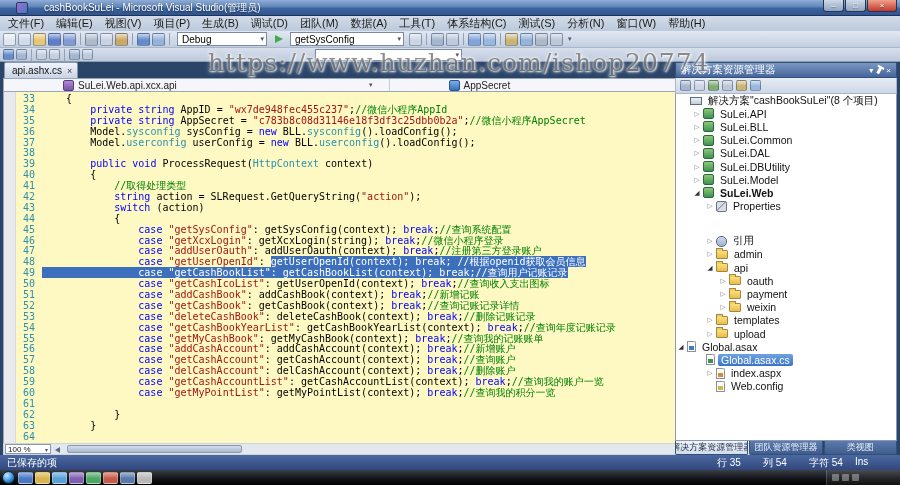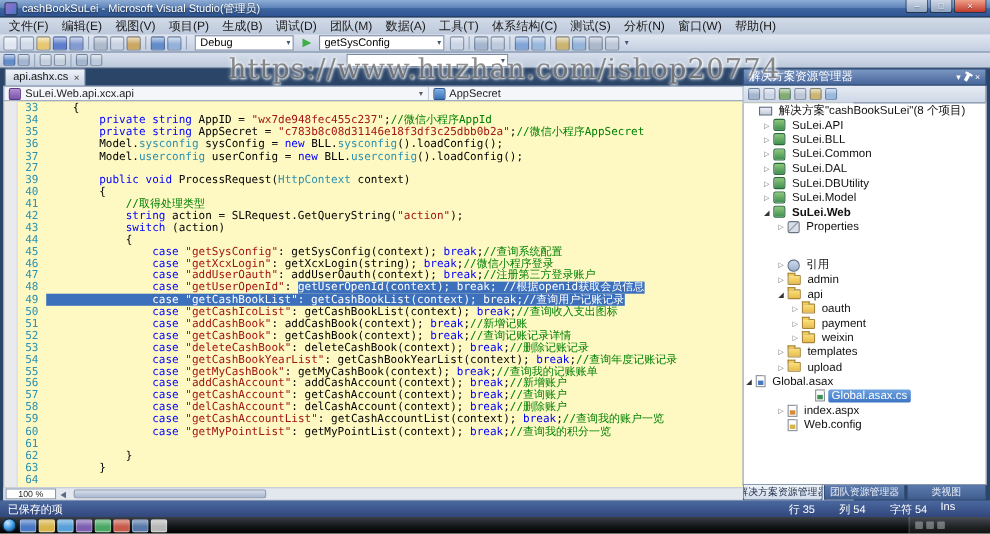--- a/index.html
+++ b/index.html
@@ -1,21 +1,21 @@
 <!DOCTYPE html>
 <html><head>
 <meta charset="utf-8">
 <style>
   html,body{margin:0;padding:0;}
   body{width:900px;height:485px;overflow:hidden;position:relative;
        font-family:"Liberation Sans",sans-serif;background:#2b4568;}
   
   .titlebar{position:absolute;left:0;top:0;right:0;height:16px;display:flex;align-items:center;
     background:linear-gradient(#8fadd6 0%,#5d83b8 48%,#3e66a0 52%,#2e5492 100%);
-    border-bottom:1px solid #1f3454;padding-left:4px;box-sizing:border-box;}
+    border-bottom:1px solid #1f3454;padding-left:16px;box-sizing:border-box;gap:12px;}
   .vs-icon{width:10px;height:10px;border-radius:2px;margin-right:4px;
     background:linear-gradient(135deg,#9a6fd0,#4a78c4);border:1px solid #2a3a5a;}
   .title-text{color:#fff;font-size:10px;text-shadow:0 1px 2px rgba(0,0,0,.65);white-space:nowrap;}
   .winbtns{margin-left:auto;display:flex;gap:1px;padding-right:3px;align-self:flex-start;}
   .wbtn{width:21px;height:12px;border:1px solid #26354f;border-top:none;border-radius:0 0 3px 3px;
     background:linear-gradient(#cfd9e8,#8fa3c0);color:#fff;font-size:8px;line-height:11px;
     text-align:center;box-sizing:border-box;text-shadow:0 1px 1px rgba(0,0,0,.5);}
   .wbtn.close{width:30px;background:linear-gradient(#f0a08a,#c0392b);}
   
   .menubar{position:absolute;left:0;top:16px;right:0;height:15px;display:flex;align-items:center;
@@ -45,22 +45,22 @@
     font-family:"DejaVu Serif",serif;font-size:25px;color:#7d7d7d;letter-spacing:1px;
     text-shadow:0 0 2px #fff,0 0 5px #fff,1px 1px 2px #fff;opacity:.85;white-space:nowrap;}
   
   .docwell{position:absolute;left:3px;top:62px;width:773px;height:393px;}
   .tabstrip{height:16px;display:flex;align-items:flex-end;}
   .doctab{height:15px;display:flex;align-items:center;gap:5px;padding:0 5px 0 7px;font-size:10px;color:#111;
     background:linear-gradient(#f0f4fa,#c8d3e4);border:1px solid #8796ad;border-bottom:none;border-radius:2px 2px 0 0;margin-left:1px;}
   .tabclose{font-size:9px;color:#444;}
   .tabstrip-btns{margin-left:auto;display:flex;gap:6px;color:#cfd8e8;font-size:8px;padding:0 8px 4px 0;}
   .breadcrumb{height:14px;background:#f4f6fa;border:1px solid #98a6bd;display:flex;font-size:10px;color:#222;box-sizing:border-box;}
-  .bc-half{flex:1;display:flex;align-items:center;gap:4px;padding:0 4px;border-right:1px solid #c3cdda;
-    overflow:hidden;white-space:nowrap;box-sizing:border-box;}
+  .bc-half{flex:1;display:flex;align-items:center;gap:4px;padding:0 16px;border-right:1px solid #c3cdda;
+    overflow:hidden;white-space:nowrap;box-sizing:border-box;margin-left:43px;}
   .bc-icon{width:9px;height:9px;border-radius:2px;}
   .bc-icon.ns{background:linear-gradient(#b08ad0,#7a54a8);border:1px solid #5a3a80;}
   .bc-icon.field{background:linear-gradient(#7ab0e8,#3a70b8);border:1px solid #2a5088;}
   .bc-half .arr{margin-left:auto;font-size:7px;color:#556;}
   .editor{position:absolute;left:0;right:0;top:30px;bottom:12px;background:#fef9c3;overflow:hidden;
     font-family:"DejaVu Sans Mono",monospace;font-size:10px;border-left:1px solid #98a6bd;border-right:1px solid #98a6bd;box-sizing:border-box;}
   .editor::before{content:"";position:absolute;left:0;top:0;bottom:0;width:11px;background:#e9eaee;border-right:1px solid #d8dadf;}
   #code{position:absolute;left:0;top:2px;right:13px;}
   .code-line{display:flex;height:10.9px;line-height:10.9px;}
   .ln{width:38px;min-width:38px;text-align:right;padding-right:7px;box-sizing:border-box;color:#2b91af;position:relative;z-index:1;}
@@ -69,21 +69,21 @@
   .tok-t{color:#2b91af;} .tok-sel{background:#3c70bd;color:#fff;}
   .vscroll{position:absolute;right:0;top:0;bottom:0;width:13px;background:#eef0f4;border-left:1px solid #cfd3da;box-sizing:border-box;}
   .vthumb{position:absolute;left:1px;right:1px;top:15px;height:150px;border-radius:2px;
     background:linear-gradient(90deg,#d5dde9,#a9b9d0);border:1px solid #8a99b0;box-sizing:border-box;}
   .sarrow{position:absolute;width:0;height:0;}
   .sarrow.up{left:3px;top:4px;border-left:3.5px solid transparent;border-right:3.5px solid transparent;border-bottom:5px solid #5a6a84;}
   .sarrow.down{left:3px;bottom:4px;border-left:3.5px solid transparent;border-right:3.5px solid transparent;border-top:5px solid #5a6a84;}
   .editor-bottom{position:absolute;left:0;right:0;bottom:0;height:12px;background:#e3e7ee;border:1px solid #cfd3da;
     display:flex;align-items:center;box-sizing:border-box;}
   .zoom{width:46px;height:10px;margin-left:1px;background:#fff;border:1px solid #8a99b0;font-size:8px;
-    display:flex;align-items:center;gap:2px;padding:0 2px;color:#222;box-sizing:border-box;flex-direction:column;}
+    display:flex;align-items:center;gap:2px;padding:0 2px;color:#222;box-sizing:border-box;}
   .zoom .arr{margin-left:auto;font-size:6px;color:#556;}
   .hscroll{flex:1;position:relative;height:100%;}
   .hthumb{position:absolute;left:16px;width:175px;top:1px;bottom:1px;border-radius:2px;
     background:linear-gradient(#d5dde9,#a9b9d0);border:1px solid #8a99b0;box-sizing:border-box;}
   .harrow{position:absolute;width:0;height:0;top:3px;}
   .harrow.left{left:4px;border-top:3px solid transparent;border-bottom:3px solid transparent;border-right:5px solid #5a6a84;}
   .harrow.right{right:4px;border-top:3px solid transparent;border-bottom:3px solid transparent;border-left:5px solid #5a6a84;}
   
   .solution-panel{position:absolute;left:675px;top:62px;width:222px;height:393px;}
   .sp-title{height:16px;background:linear-gradient(#7b97c2,#46659a);color:#fff;font-size:10.5px;
@@ -266,21 +266,21 @@
         </div>
         <div class="code-line">
           <span class="ln">36</span>
           <span class="line-body"><span class="tok-p">        Model.</span><span class="tok-t">sysconfig</span><span class="tok-p"> sysConfig = </span><span class="tok-k">new</span><span class="tok-p"> BLL.</span><span class="tok-t">sysconfig</span><span class="tok-p">().loadConfig();</span></span>
         </div>
         <div class="code-line">
           <span class="ln">37</span>
           <span class="line-body"><span class="tok-p">        Model.</span><span class="tok-t">userconfig</span><span class="tok-p"> userConfig = </span><span class="tok-k">new</span><span class="tok-p"> BLL.</span><span class="tok-t">userconfig</span><span class="tok-p">().loadConfig();</span></span>
         </div>
         <div class="code-line">
-          <span class="ln">27</span>
+          <span class="ln">38</span>
           <span class="line-body"></span>
         </div>
         <div class="code-line">
           <span class="ln">39</span>
           <span class="line-body"><span class="tok-p">        </span><span class="tok-k">public</span><span class="tok-p"> </span><span class="tok-k">void</span><span class="tok-p"> ProcessRequest(</span><span class="tok-t">HttpContext</span><span class="tok-p"> context)</span></span>
         </div>
         <div class="code-line">
           <span class="ln">40</span>
           <span class="line-body"><span class="tok-p">        {</span></span>
         </div>
@@ -315,21 +315,21 @@
         <div class="code-line">
           <span class="ln">48</span>
           <span class="line-body"><span class="tok-p">                </span><span class="tok-k">case</span><span class="tok-p"> </span><span class="tok-s">"getUserOpenId"</span><span class="tok-p">: </span><span class="tok-sel">getUserOpenId(context); break; //根据openid获取会员信息</span></span>
         </div>
         <div class="code-line">
           <span class="ln">49</span>
           <span class="line-body"><span class="tok-sel">                case "getCashBookList": getCashBookList(context); break;//查询用户记账记录</span></span>
         </div>
         <div class="code-line">
           <span class="ln">50</span>
-          <span class="line-body"><span class="tok-p">                </span><span class="tok-k">case</span><span class="tok-p"> </span><span class="tok-s">"getCashIcoList"</span><span class="tok-p">: getCashBookList(context); </span><span class="tok-k">break</span><span class="tok-p">;</span><span class="tok-c">//查询收入支出图标</span></span>
+          <span class="line-body"><span class="tok-p">                </span><span class="tok-k">case</span><span class="tok-p"> </span><span class="tok-s">"getCashIcoList"</span><span class="tok-p">: getUserOpenId(context); </span><span class="tok-k">break</span><span class="tok-p">;</span><span class="tok-c">//查询收入支出图标</span></span>
         </div>
         <div class="code-line">
           <span class="ln">51</span>
           <span class="line-body"><span class="tok-p">                </span><span class="tok-k">case</span><span class="tok-p"> </span><span class="tok-s">"addCashBook"</span><span class="tok-p">: addCashBook(context); </span><span class="tok-k">break</span><span class="tok-p">;</span><span class="tok-c">//新增记账</span></span>
         </div>
         <div class="code-line">
           <span class="ln">52</span>
           <span class="line-body"><span class="tok-p">                </span><span class="tok-k">case</span><span class="tok-p"> </span><span class="tok-s">"getCashBook"</span><span class="tok-p">: getCashBook(context); </span><span class="tok-k">break</span><span class="tok-p">;</span><span class="tok-c">//查询记账记录详情</span></span>
         </div>
         <div class="code-line">
@@ -501,21 +501,21 @@
       <div class="tree-row" style="padding-left: 29px;">
         <span class="tree-arrow">▷</span>
         <span class="tree-ico ico-folder"></span>
         <span class="tree-label">upload</span>
       </div>
       <div class="tree-row" style="">
         <span class="tree-arrow exp">◢</span>
         <span class="tree-ico ico-page asax"></span>
         <span class="tree-label">Global.asax</span>
       </div>
-      <div class="tree-row selected" style="padding-left: 54px;">
+      <div class="tree-row selected" style="padding-left: 19px;">
         <span class="tree-arrow"></span>
         <span class="tree-ico ico-page cs"></span>
         <span class="tree-label">Global.asax.cs</span>
       </div>
       <div class="tree-row" style="padding-left: 29px;">
         <span class="tree-arrow">▷</span>
         <span class="tree-ico ico-page aspx"></span>
         <span class="tree-label">index.aspx</span>
       </div>
       <div class="tree-row" style="padding-left: 29px;">

